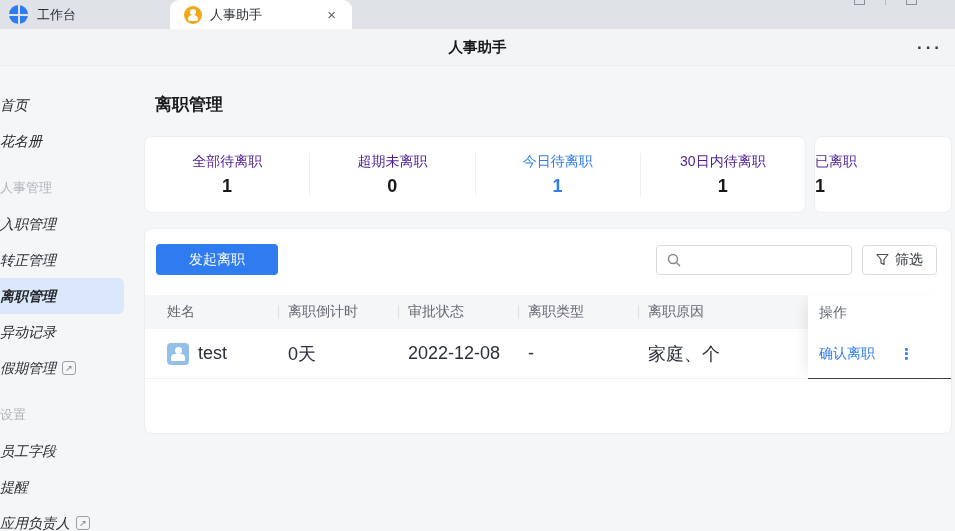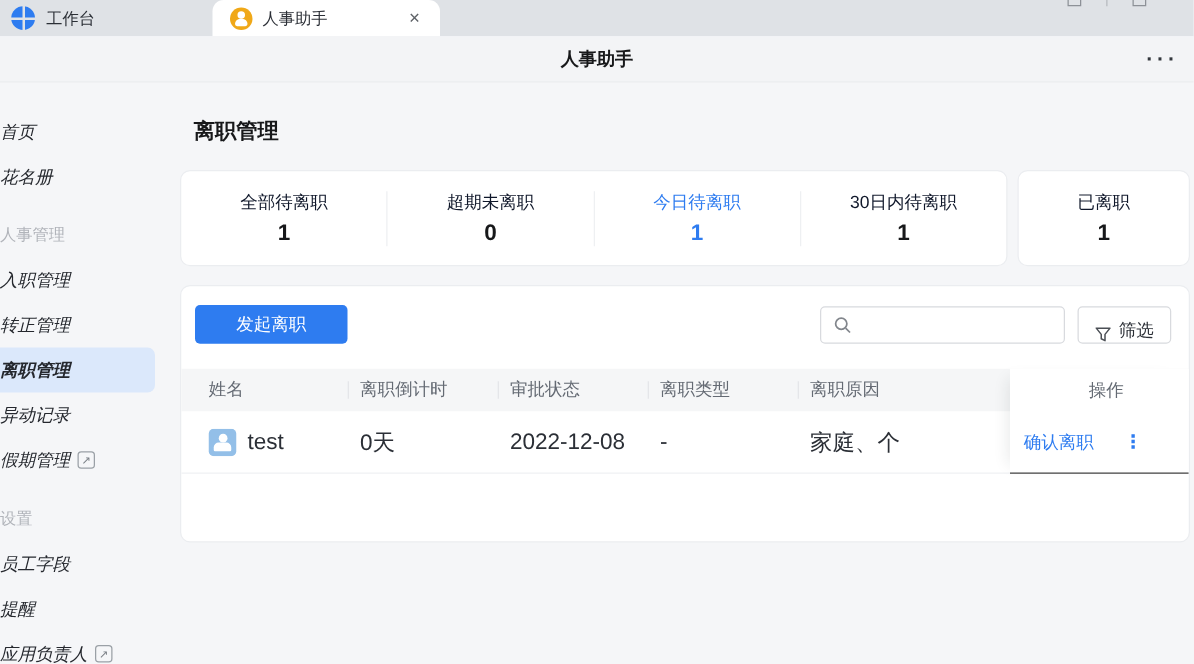--- a/index.html
+++ b/index.html
@@ -40,57 +40,57 @@
   .side-item.active { background:#dbe8fb; border-radius:0 6px 6px 0; width:124px; font-weight:bold; }
   .ext-ico { display:inline-block; width:14px; height:14px; border:1px solid #9aa0a6; border-radius:3px;
              margin-left:6px; font-size:9px; line-height:12px; text-align:center; color:#7b8087; }
   .main { flex:1; padding:0 3px 0 4px; min-width:0; }
   .page-title { font-size:17px; font-weight:bold; color:#17181a; margin:27px 0 0 11px; }
   
   .stats-row { display:flex; margin-top:20px; }
   .stats-card { background:#fff; border:1px solid #ebedf0; border-radius:8px; height:77px;
                 display:flex; align-items:center; flex:1; }
   .stat { flex:1; text-align:center; cursor:pointer; }
-  .stat-label { font-size:14px; color:#0f172a; }
+  .stat-label { font-size:14px; color:#4c1d95; }
   .stat-value { font-size:18px; font-weight:bold; color:#17181a; margin-top:5px; }
   .stat.active .stat-label, .stat.active .stat-value { color:#2e7cf0; }
   .stat-div { width:1px; height:44px; background:#eef0f2; flex:none; }
   .done-card { background:#fff; border:1px solid #ebedf0; border-radius:8px; height:77px; width:138px;
-               margin-left:8px; flex:none; display:flex; flex-direction:column; align-items:center; justify-content:center; cursor:pointer; }
+               margin-left:8px; flex:none; display:flex; flex-direction:column; align-items:flex-start; justify-content:center; cursor:pointer; }
   
   .table-card { background:#fff; border:1px solid #ebedf0; border-radius:8px; margin-top:15px;
                 height:206px; padding:15px 14px 0 11px; position:relative; overflow:hidden; }
   .toolbar { display:flex; align-items:center; }
   .btn-primary { background:#2e7cf0; color:#fff; border:none; border-radius:4px; height:31px;
                  padding:0 33px; font-size:14px; cursor:pointer; font-family:inherit; }
   .toolbar-right { margin-left:auto; display:flex; align-items:center; gap:10px; }
   .search-box { width:196px; height:30px; border:1px solid #d8dade; border-radius:4px; background:#fff;
                 display:flex; align-items:center; padding:0 10px; }
   .search-box input { border:none; outline:none; width:100%; font-size:14px; color:#2b2f36; margin-left:7px;
                       font-family:inherit; background:transparent; }
   .search-box input::placeholder { color:#9aa0a6; }
   .btn-filter { height:30px; border:1px solid #d8dade; border-radius:4px; background:#fff; color:#2b2f36;
-                font-size:14px; padding:0 13px; display:flex; align-items:flex-end; gap:6px; cursor:pointer; font-family:inherit; }
+                font-size:14px; padding:0 13px; display:flex; align-items:center; gap:6px; cursor:pointer; font-family:inherit; }
   
   .tbl { margin-top:20px; position:relative; margin-left:-11px; margin-right:-14px; }
   .tr { display:flex; align-items:center; }
   .tr-head { height:34px; background:#f5f6f7; color:#646a73; font-size:14px; }
   .tr-body { height:50px; color:#2b2f36; font-size:18px; border-bottom:1px solid #f0f1f3; }
   .td { flex:none; padding-left:10px; position:relative; white-space:nowrap; overflow:hidden; }
   .td-name { width:133px; padding-left:22px; }
   .td-120 { width:120px; }
   .td-reason { flex:1; min-width:0; }
   .tr-head .td:not(.td-name)::before { content:""; position:absolute; left:0; top:50%; transform:translateY(-50%);
                                        width:1px; height:14px; background:#dfe1e5; }
   .cell-name { display:flex; align-items:center; }
   .avatar { width:22px; height:22px; border-radius:4px; background:#93bfe8; position:relative; margin-right:9px; flex:none; }
   .avatar::before { content:""; position:absolute; left:7.5px; top:4px; width:7px; height:7px; border-radius:50%; background:#fff; }
   .avatar::after { content:""; position:absolute; left:4px; top:11.5px; width:14px; height:7px; border-radius:4px 4px 1px 1px; background:#fff; }
   .ops-col { position:absolute; top:0; right:0; width:143px; height:84px; background:#fff;
-             box-shadow:-9px 0 12px -7px rgba(31,35,41,.10);text-align:center; }
+             box-shadow:-9px 0 12px -7px rgba(31,35,41,.10); }
   .ops-head { height:34px; line-height:34px; padding-left:11px; color:#646a73; font-size:14px; background:#fff; }
   .ops-row { height:50px; display:flex; align-items:center; padding-left:11px; border-bottom:1px solid #404040; }
   .link-blue { color:#2e7cf0; font-size:14px; cursor:pointer; }
   .vdots { color:#2e7cf0; font-size:15px; font-weight:bold; margin-left:24px; cursor:pointer; line-height:1; }
   svg { display:block; }
 </style>
 </head>
 <body>
 
 <div class="tabbar">

